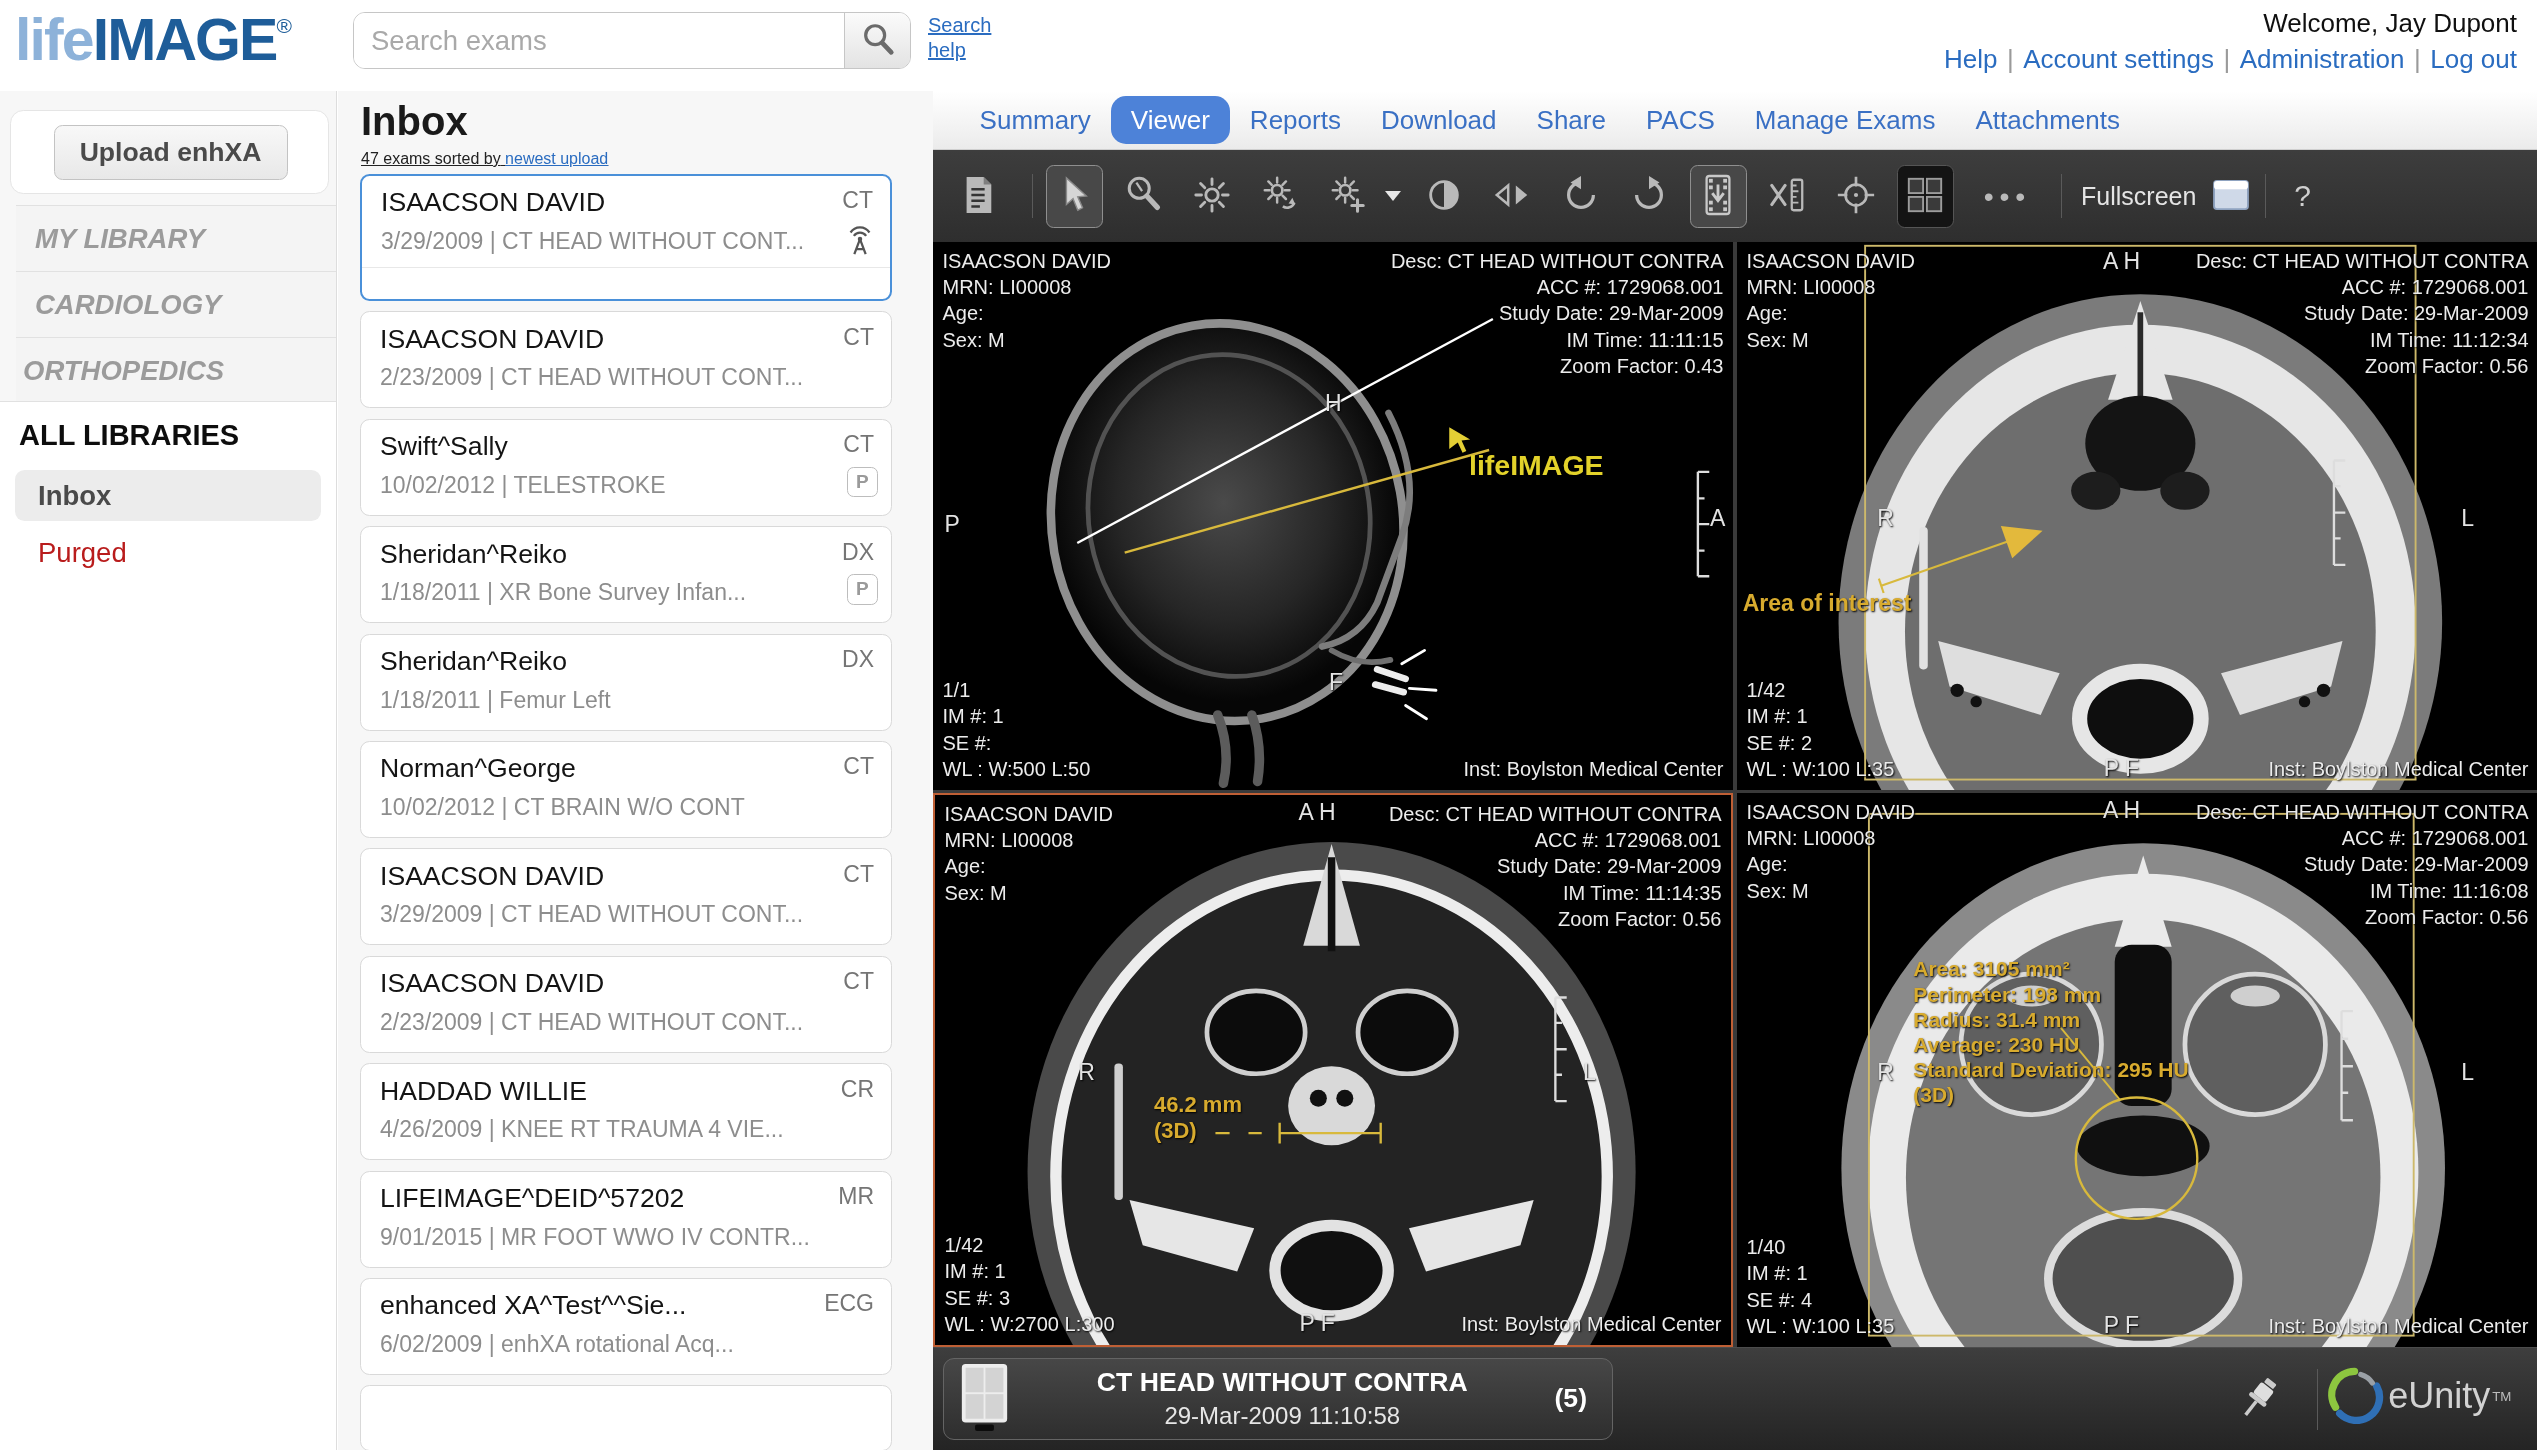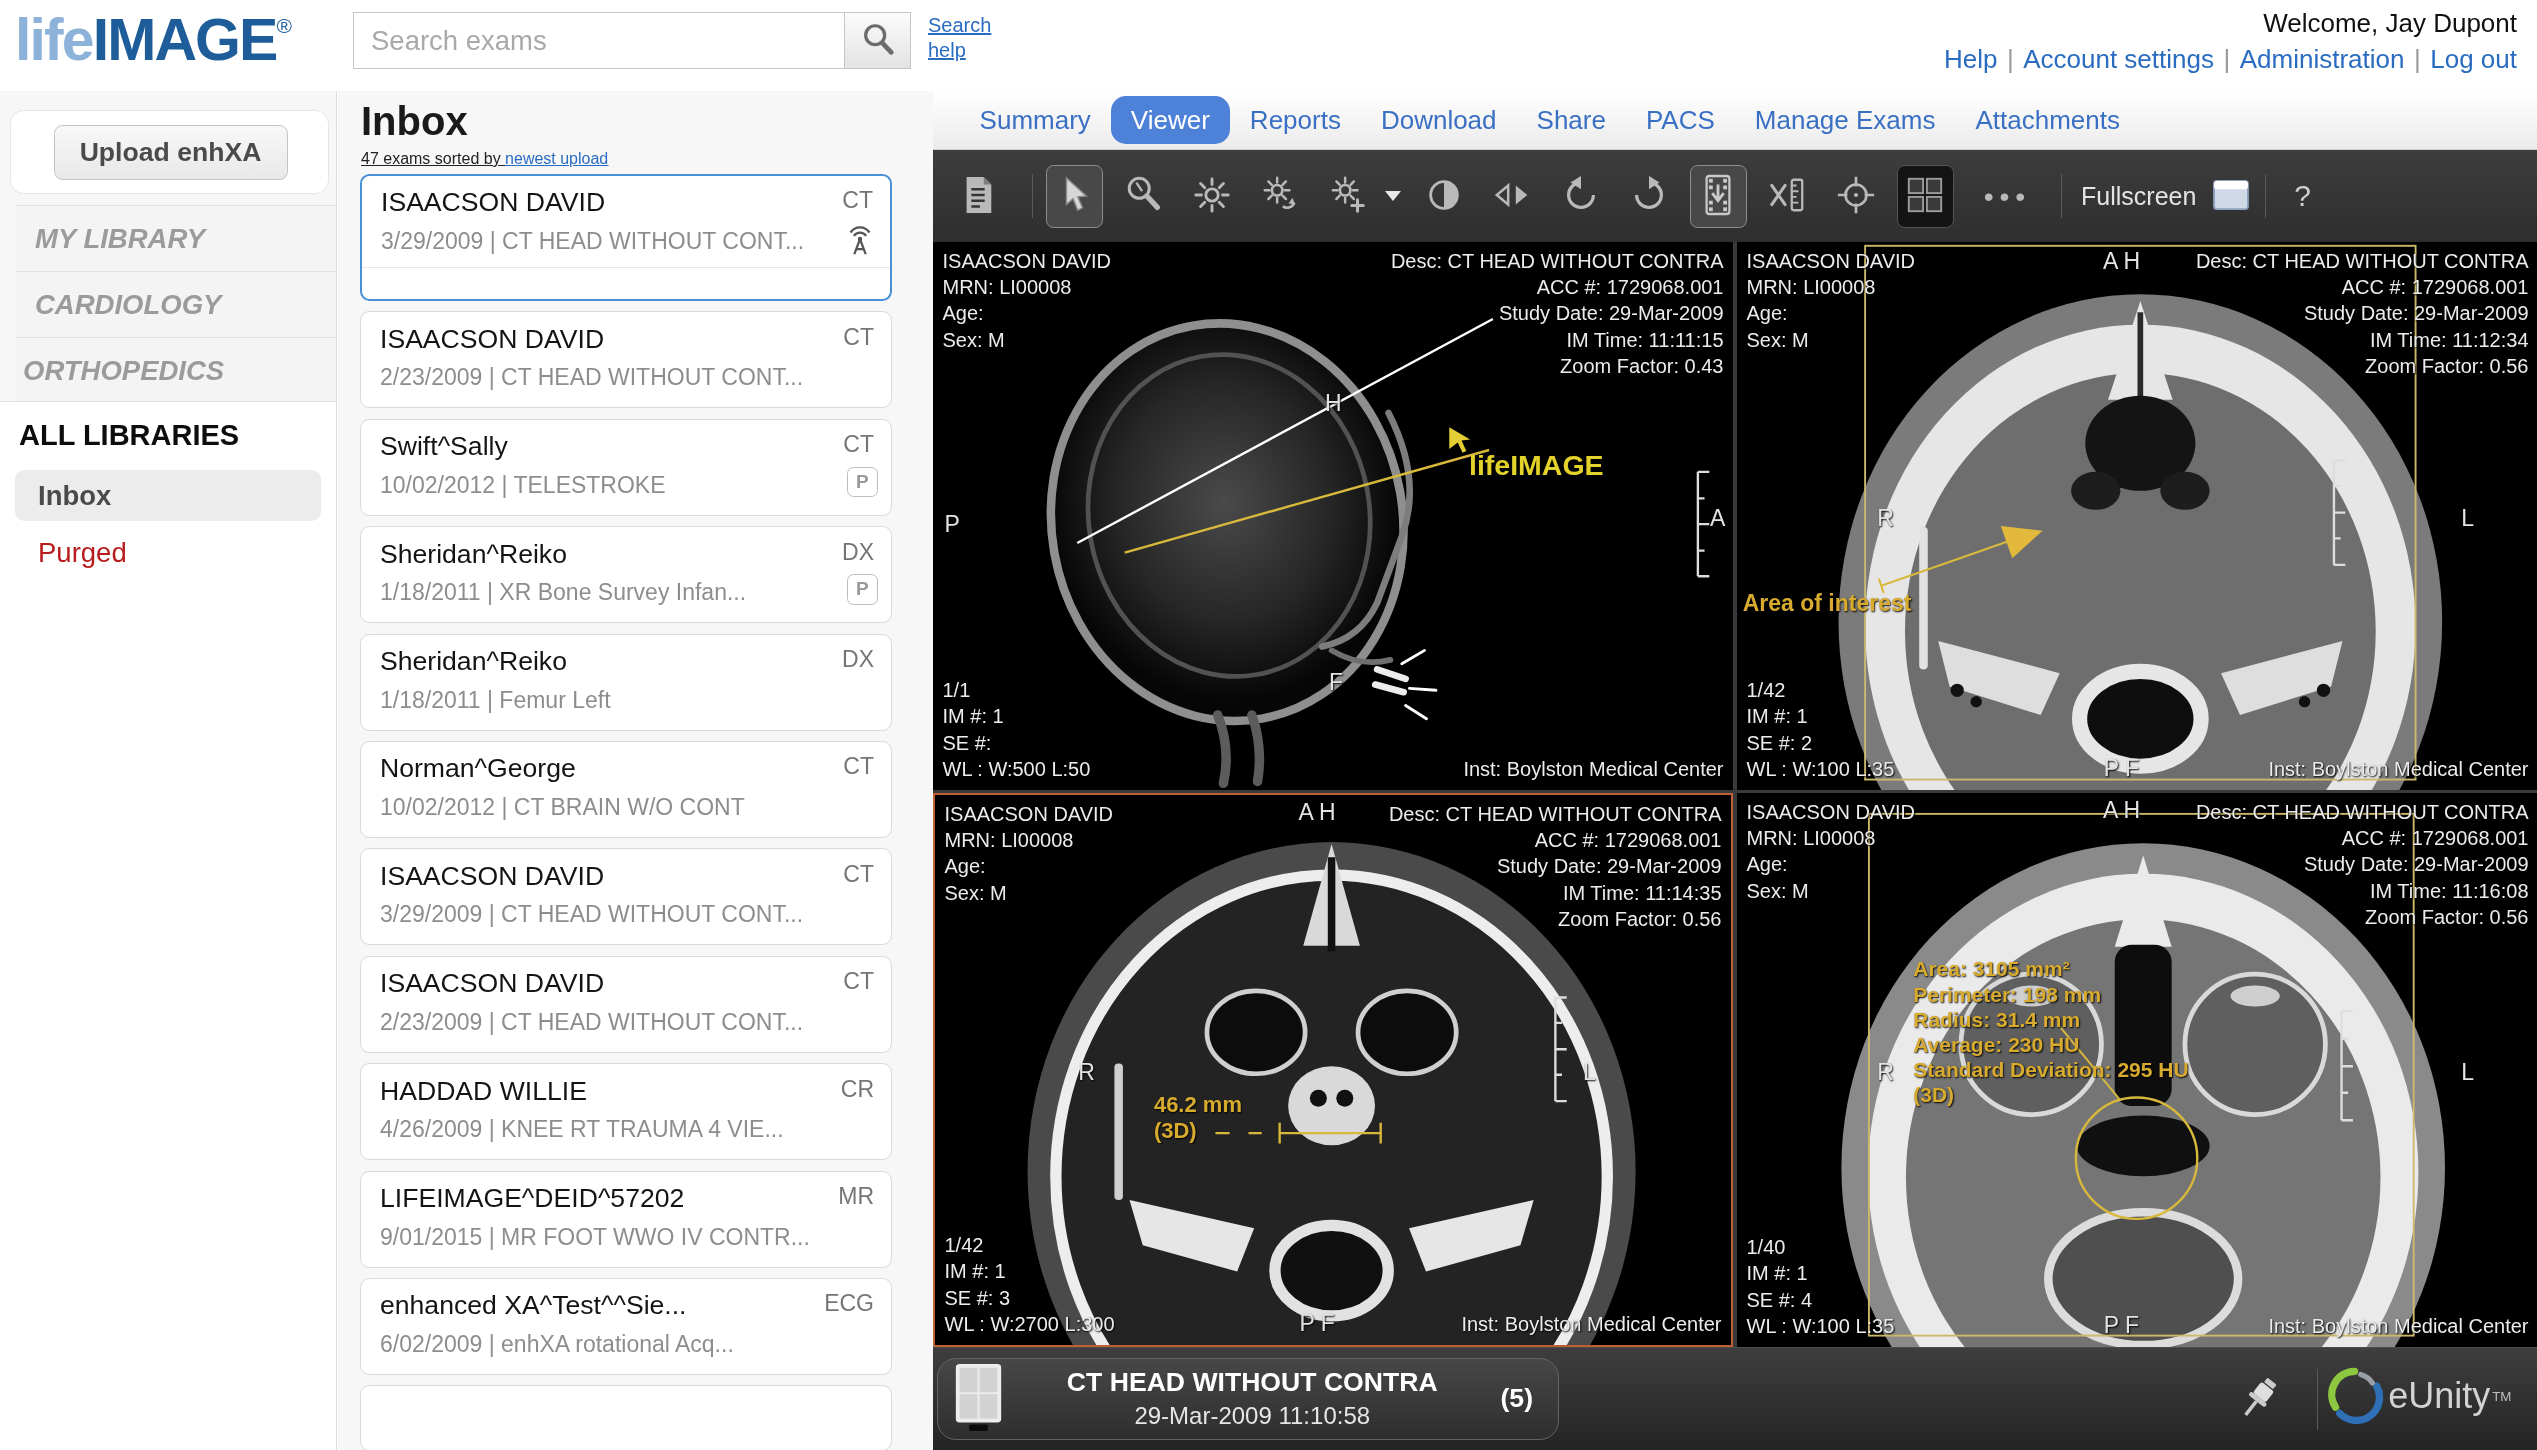--- a/index.html
+++ b/index.html
@@ -8,21 +8,21 @@
     font-family:"Liberation Sans", sans-serif;background:#fff;
     -webkit-font-smoothing:antialiased;
   }
   
   .header{position:absolute;left:0;top:0;right:0;height:91px;background:#fff;z-index:5;}
   .logo{position:absolute;left:15px;top:5.7px;font-size:59px;font-weight:bold;letter-spacing:-1.9px;}
   .logo .life{color:#8db2d9;}
   .logo .image{color:#1e5d99;}
   .logo .reg{font-size:21px;color:#1e5d99;vertical-align:26.6px;font-weight:normal;letter-spacing:0;}
   .searchwrap{position:absolute;left:353px;top:12.3px;width:558px;height:57px;display:flex;
-    border:0.9px solid #c6c6c6;border-radius:0;overflow:hidden;background:#fff;box-sizing:border-box;}
+    border:0.9px solid #c6c6c6;border-radius:12px;overflow:hidden;background:#fff;box-sizing:border-box;}
   .searchwrap input{flex:1;border:none;outline:none;font-size:27.5px;padding:0 17px;color:#333;
     font-family:"Liberation Sans",sans-serif;}
   .searchwrap input::placeholder{color:#a9a9a9;}
   .searchbtn{width:65px;background:linear-gradient(#fbfbfb,#e3e3e3);border-left:0.9px solid #c6c6c6;
     display:flex;align-items:center;justify-content:center;cursor:pointer;}
   .searchhelp{position:absolute;left:928px;top:13.3px;font-size:20px;line-height:1.25;color:#2a6cc0;
     text-decoration:underline;cursor:pointer;}
   .welcome{position:absolute;right:21px;top:7.6px;font-size:26px;color:#101010;}
   .topnav{position:absolute;right:21px;top:44px;font-size:26px;color:#2a6cc0;}
   .topnav span.link{cursor:pointer;}
@@ -88,21 +88,21 @@
   .ov{position:absolute;font-size:20px;color:#ececec;line-height:1.32;text-shadow:0.9px 0.9px 1.9px #000;white-space:nowrap;}
   .ov.tl{left:9.5px;top:5.7px;}
   .ov.tr{right:9.5px;top:5.7px;text-align:right;}
   .ov.bl{left:9.5px;bottom:7.6px;}
   .ov.br{right:9.5px;bottom:7.6px;}
   .orient{position:absolute;font-size:23px;color:#e3e3e3;text-shadow:0.9px 0.9px 1.9px #000;}
   .yel{position:absolute;color:#d8ab2e;font-weight:bold;text-shadow:0.9px 0.9px 1.9px #000;line-height:1.2;}
   
   .bottombar{position:absolute;left:0;right:0;bottom:0;height:102px;background:linear-gradient(#3e3e3e,#242424);
     border-top:0.9px solid #4c4c4c;}
-  .series-btn{position:absolute;left:4px;top:9.5px;width:622px;height:82px;border:0.9px solid #646464;border-radius:19px;
+  .series-btn{position:absolute;left:10px;top:9.5px;width:670px;height:82px;border:0.9px solid #646464;border-radius:11px;
     background:linear-gradient(#474747,#2e2e2e);display:flex;align-items:center;cursor:pointer;box-sizing:border-box;}
   .series-text{flex:1;text-align:center;}
   .series-title{font-size:26.6px;font-weight:bold;color:#fff;}
   .series-dt{font-size:24px;color:#e6e6e6;margin-top:3.8px;}
   .series-count{font-size:26.6px;font-weight:bold;color:#fff;margin:0 25px 0 0;}
   .bbsep{position:absolute;right:220px;top:21px;width:0.9px;height:61px;background:#5a5a5a;}
   .pinwrap{position:absolute;right:254px;top:25px;cursor:pointer;}
   .brand{position:absolute;right:26.6px;top:17px;display:flex;align-items:center;cursor:pointer;}
   .brand-name{font-size:36px;color:#d2d2d2;margin-left:3.8px;}
   .brand-tm{font-size:13.3px;color:#bdbdbd;vertical-align:21px;margin-left:1.9px;}

